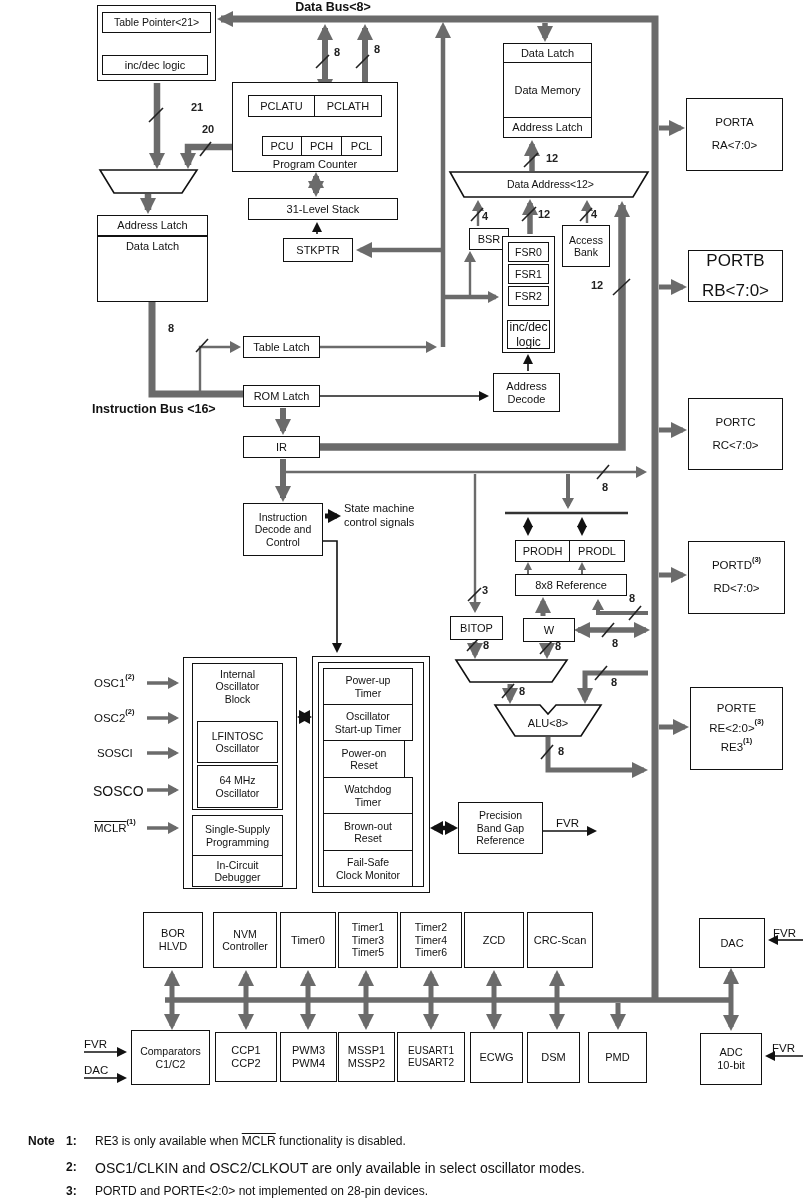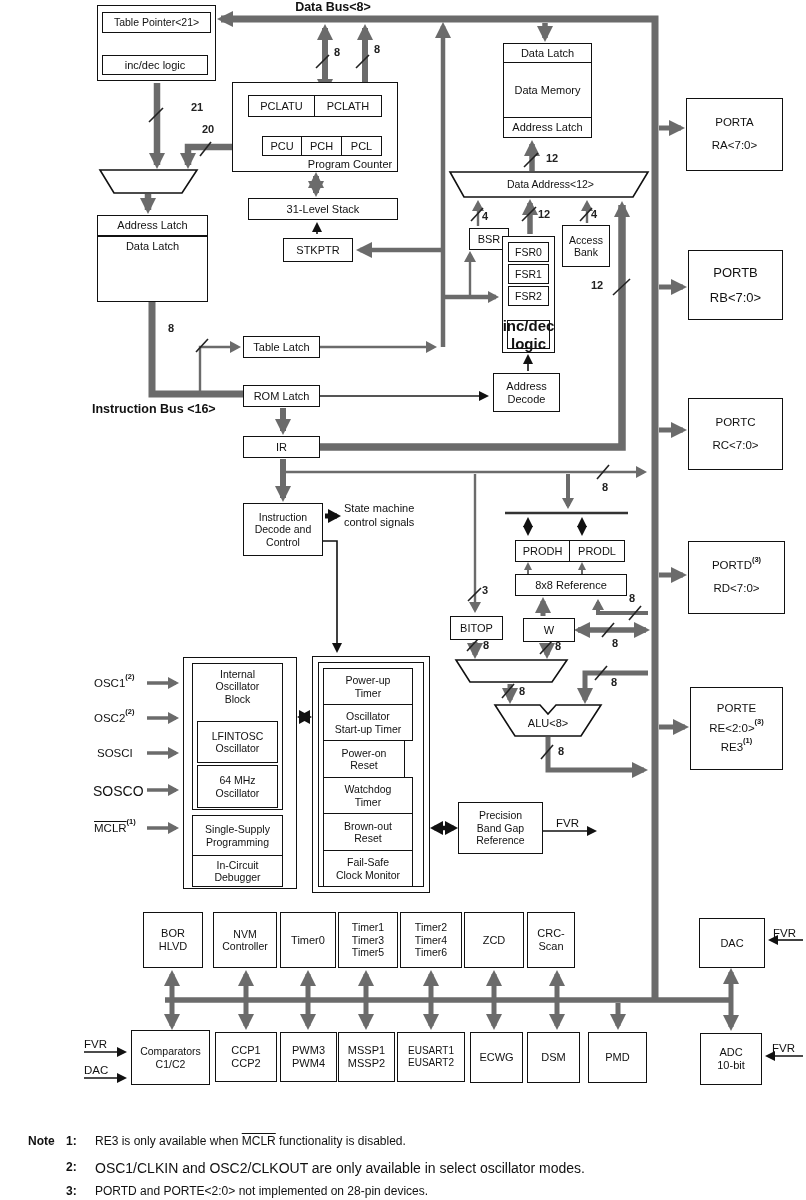--- a/index.html
+++ b/index.html
@@ -11,21 +11,21 @@
        text-align:center;font-size:11px;line-height:1.18;}
   .pre{white-space:pre-line;}
   .t{position:absolute;font-size:11px;line-height:1.25;}
   .bw{position:absolute;font-weight:700;font-size:11px;color:#222;}
   .bold{font-weight:700;}
   .sec{width:100%;box-sizing:border-box;display:flex;align-items:center;justify-content:center;}
   sup{font-size:7.5px;line-height:0;position:relative;top:-3px;font-weight:700;}
   .ovl{text-decoration:overline;}
   .gap8{row-gap:9px;}
   .f10{font-size:10.5px;}
-  .f9{font-size:15px;font-weight:bold;}
+  .f9{font-size:12px;}
 </style>
 </head>
 <body>
 
 <div id="c">
 
 <svg id="wires" width="806" height="1200" viewBox="0 0 806 1200">
   <defs>
     <marker id="ag" markerUnits="userSpaceOnUse" markerWidth="20" markerHeight="18" refX="12" refY="8" orient="auto-start-reverse">
           <path d="M0,0 L16,8 L0,16 Z" fill="#6b6b6b"></path>
@@ -183,21 +183,21 @@
     </div>
 <div class="box" style="left:262px;top:136px;width:40px;height:20px;">
       <span>PCU</span>
     </div>
 <div class="box" style="left:301px;top:136px;width:41px;height:20px;">
       <span>PCH</span>
     </div>
 <div class="box" style="left:341px;top:136px;width:41px;height:20px;">
       <span>PCL</span>
     </div>
-<div class="t" style="left:232px;top:158px;width:166px;text-align:center;padding-left:35px;">Program Counter</div>
+<div class="t" style="left:232px;top:158px;width:166px;text-align:center;">Program Counter</div>
 
 <div class="box" style="left:248px;top:198px;width:150px;height:22px;">
       <span>31-Level Stack</span>
     </div>
 <div class="box" style="left:283px;top:238px;width:70px;height:24px;">
       <span>STKPTR</span>
     </div>
 
 <div class="box" style="left:97px;top:215px;width:111px;height:87px;padding:0;justify-content:flex-start;">
   <div class="sec" style="height:20px;border-bottom:1.4px solid #111;">
@@ -271,21 +271,21 @@
     </div>
 <div class="box" style="left:523px;top:618px;width:52px;height:24px;">
       <span>W</span>
     </div>
 <div class="t" style="left:508px;top:717px;width:80px;text-align:center;">ALU&lt;8&gt;</div>
 
 <div class="box gap8" style="left:686px;top:98px;width:97px;height:73px;font-size:11.5px;">
   <div>PORTA</div>
   <div>RA&lt;7:0&gt;</div>
 </div>
-<div class="box gap8" style="left:688px;top:250px;width:95px;height:70px;font-size:13px;">
+<div class="box gap8" style="left:688px;top:250px;width:95px;height:52px;font-size:17px;">
   <div>PORTB</div>
   <div>RB&lt;7:0&gt;</div>
 </div>
 <div class="box gap8" style="left:688px;top:398px;width:95px;height:72px;font-size:11.5px;">
   <div>PORTC</div>
   <div>RC&lt;7:0&gt;</div>
 </div>
 <div class="box gap8" style="left:688px;top:541px;width:97px;height:73px;font-size:11.5px;">
   <div><span>PORTD</span><sup>(3)</sup></div>
   <div>RD&lt;7:0&gt;</div>
@@ -346,21 +346,21 @@
     </div>
 <div class="box pre f10" style="left:338px;top:912px;width:60px;height:56px;"><span class="pre">Timer1
 Timer3
 Timer5</span></div>
 <div class="box pre f10" style="left:400px;top:912px;width:62px;height:56px;"><span class="pre">Timer2
 Timer4
 Timer6</span></div>
 <div class="box" style="left:464px;top:912px;width:60px;height:56px;">
       <span>ZCD</span>
     </div>
-<div class="box" style="left:527px;top:912px;width:48px;height:56px;">
+<div class="box" style="left:527px;top:912px;width:66px;height:56px;">
       <span>CRC-Scan</span>
     </div>
 <div class="box" style="left:699px;top:918px;width:66px;height:50px;">
       <span>DAC</span>
     </div>
 <div class="t" style="left:773px;top:926px;font-size:11.5px;">FVR</div>
 
 <div class="t" style="left:84px;top:1037px;font-size:11.5px;">FVR</div>
 <div class="t" style="left:84px;top:1063px;font-size:11.5px;">DAC</div>
 <div class="box pre f10" style="left:131px;top:1030px;width:79px;height:55px;"><span class="pre">Comparators

